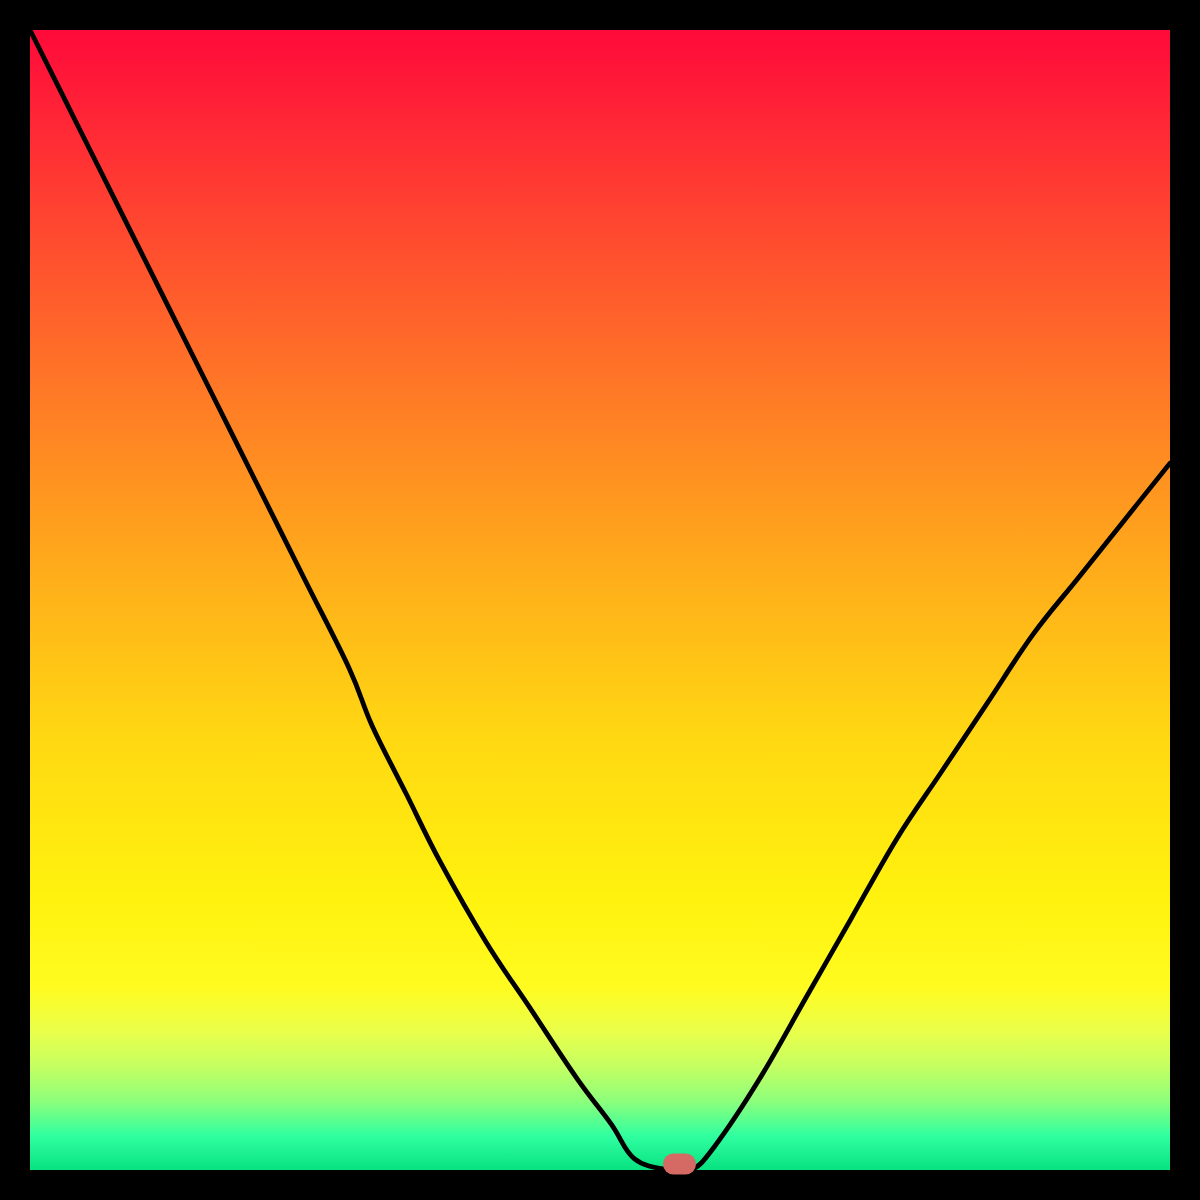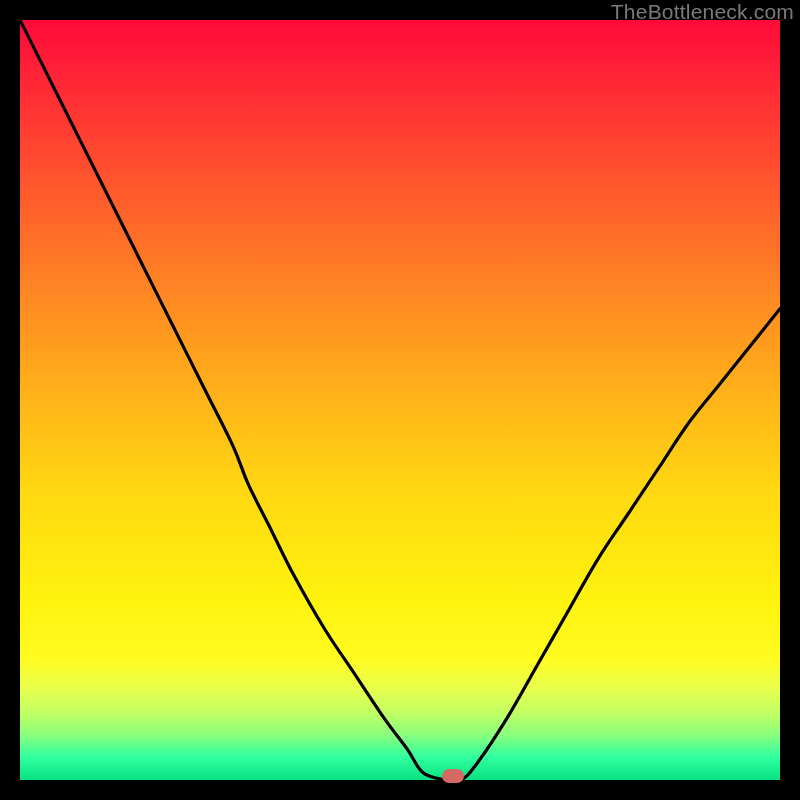--- a/index.html
+++ b/index.html
@@ -62,21 +62,20 @@
     height: 14px;
     background: #d46a63;
     border-radius: 7px;
     transform: translate(-50%, -50%);
   }
 </style>
 </head>
 <body>
 
 <div class="frame">
-  <div class="watermark">TheBottleneck.com</div>
 
   <div class="plot">
     <svg class="curve-svg" viewBox="0 0 760 760" preserveAspectRatio="none">
       <path id="curve-path" fill="none" stroke="#000" stroke-width="3.2" stroke-linecap="round" d="M 0.0 0.0 C 5.5 10.9, 19.5 38.9, 30.4 60.8 C 41.3 82.7, 49.9 99.7, 60.8 121.6 C 71.7 143.5, 80.3 160.5, 91.2 182.4 C 102.1 204.3, 110.7 221.3, 121.6 243.2 C 132.5 265.1, 141.1 282.1, 152.0 304.0 C 162.9 325.9, 171.5 342.9, 182.4 364.8 C 193.3 386.7, 204.6 407.8, 212.8 425.6 C 221.0 443.4, 221.2 448.6, 228.0 463.6 C 234.8 478.6, 242.6 492.8, 250.8 509.2 C 259.0 525.6, 264.0 537.0, 273.6 554.8 C 283.2 572.6, 293.1 590.2, 304.0 608.0 C 314.9 625.8, 323.5 637.2, 334.4 653.6 C 345.3 670.0, 355.2 685.5, 364.8 699.2 C 374.4 712.9, 380.8 720.0, 387.6 729.6 C 394.4 739.2, 396.0 746.9, 402.8 752.4 C 409.6 757.9, 418.8 758.6, 425.6 760.0 C 432.4 761.4, 435.3 762.7, 440.8 760.0 C 446.3 757.3, 447.8 755.7, 456.0 744.8 C 464.2 733.9, 475.5 717.0, 486.4 699.2 C 497.3 681.4, 505.9 665.2, 516.8 646.0 C 527.7 626.8, 536.3 612.0, 547.2 592.8 C 558.1 573.6, 566.7 557.4, 577.6 539.6 C 588.5 521.8, 597.1 510.4, 608.0 494.0 C 618.9 477.6, 627.5 464.8, 638.4 448.4 C 649.3 432.0, 657.9 417.8, 668.8 402.8 C 679.7 387.8, 688.3 378.5, 699.2 364.8 C 710.1 351.1, 718.7 340.5, 729.6 326.8 C 740.5 313.1, 754.5 295.6, 760.0 288.8"></path>
     </svg>
     <div id="marker" class="marker" style="left: 433.2px; top: 756.2px;"></div>
   </div>
 </div>
 
 </body></html>

